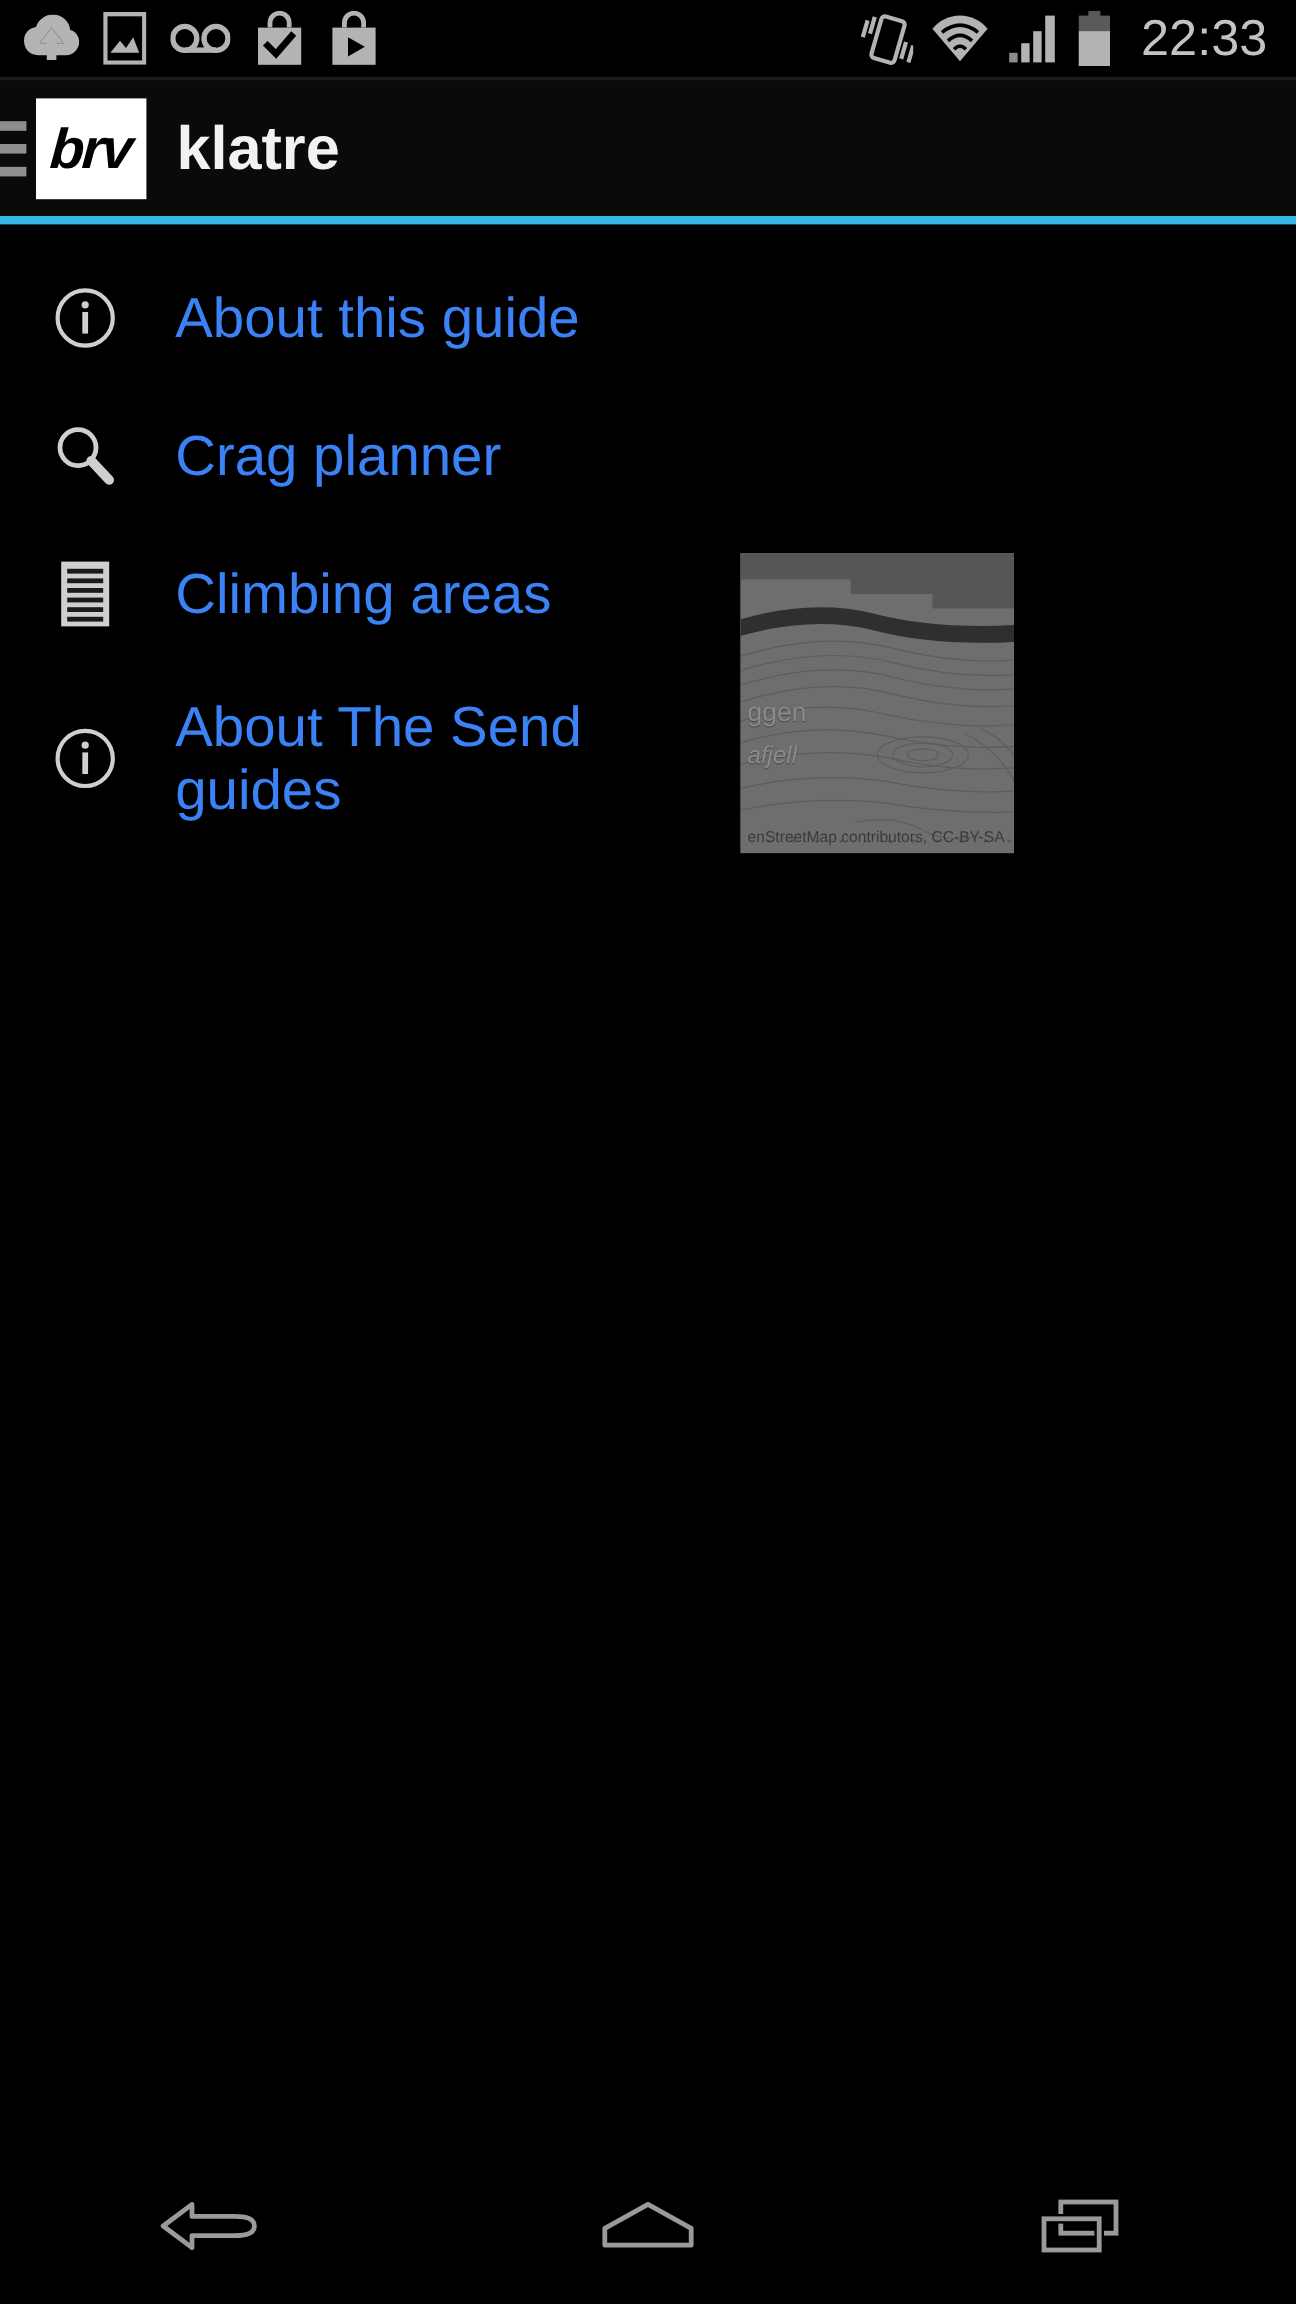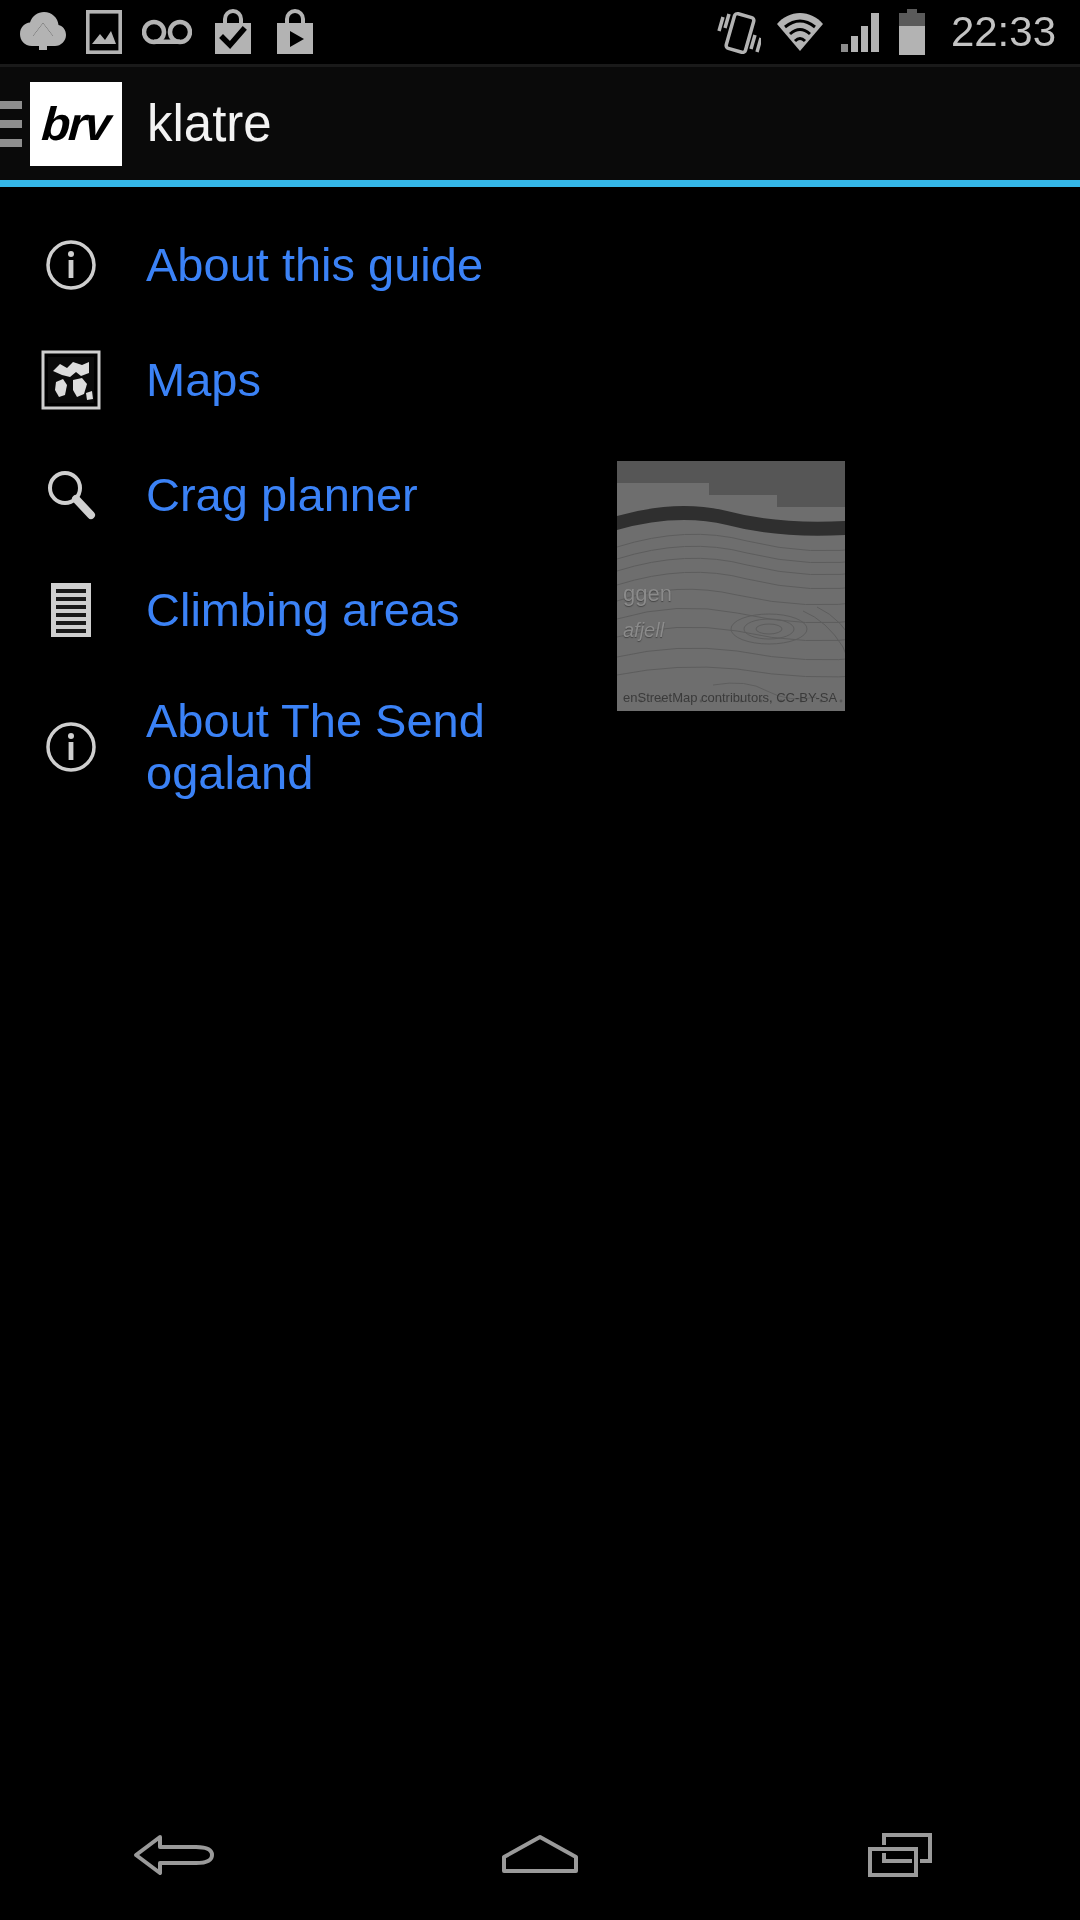--- a/index.html
+++ b/index.html
@@ -104,21 +104,21 @@
     font-style: italic;
     letter-spacing: -2px;
     font-family: "Liberation Sans", sans-serif;
     transform: skewX(-4deg);
     line-height: 1;
   }
   #app-title {
     color: #f2f2f2;
     font-size: 51px;
     margin-left: 25px;
-    font-weight: 400;
+    font-weight: 700;
     line-height: 1;
   }
   #accent-bar {
     position: absolute;
     top: 180px; left: 0;
     width: 1080px; height: 7px;
     background: #35b7e8;
     z-index: 31;
   }
 
@@ -338,33 +338,20 @@
       <span class="drawer-icon">
         <svg width="56" height="56" viewBox="0 0 56 56">
           <circle cx="28" cy="28" r="23" fill="none" stroke="#cfcfcf" stroke-width="3.5"></circle>
           <circle cx="28" cy="17" r="3" fill="#cfcfcf"></circle>
           <rect x="25.6" y="23" width="4.8" height="18" fill="#cfcfcf"></rect>
         </svg>
       </span>
       <span class="drawer-label">About this guide</span>
     </div>
 
-    <div class="drawer-item">
-      <span class="drawer-icon">
-        <svg width="62" height="62" viewBox="0 0 62 62">
-          <rect x="3" y="3" width="56" height="56" fill="none" stroke="#cfcfcf" stroke-width="3"></rect>
-          <rect x="8" y="8" width="46" height="46" fill="#0a0a0a"></rect>
-          <path d="M13 22 L20 15 L27 19 L33 13 L42 16 L49 13 L49 24 L41 27 L36 23 L30 28 L22 26 Z" fill="#dcdcdc"></path>
-          <path d="M16 33 L23 30 L27 36 L25 46 L19 48 L15 41 Z" fill="#dcdcdc"></path>
-          <path d="M33 31 L42 29 L47 35 L44 45 L37 48 L33 41 Z" fill="#dcdcdc"></path>
-          <path d="M46 44 L52 42 L53 50 L47 51 Z" fill="#dcdcdc"></path>
-        </svg>
-      </span>
-      <span class="drawer-label">Maps</span>
-    </div>
 
     <div class="drawer-item">
       <span class="drawer-icon">
         <svg width="60" height="60" viewBox="0 0 60 60">
           <circle cx="24" cy="23" r="15" fill="none" stroke="#cfcfcf" stroke-width="4"></circle>
           <path d="M35 34 L50 50" stroke="#cfcfcf" stroke-width="8" stroke-linecap="round"></path>
         </svg>
       </span>
       <span class="drawer-label">Crag planner</span>
     </div>
@@ -387,21 +374,21 @@
     </div>
 
     <div class="drawer-item" style="min-height:160px;">
       <span class="drawer-icon">
         <svg width="56" height="56" viewBox="0 0 56 56">
           <circle cx="28" cy="28" r="23" fill="none" stroke="#cfcfcf" stroke-width="3.5"></circle>
           <circle cx="28" cy="17" r="3" fill="#cfcfcf"></circle>
           <rect x="25.6" y="23" width="4.8" height="18" fill="#cfcfcf"></rect>
         </svg>
       </span>
-      <span class="drawer-label">About The Send ogaland</span>
+      <span class="drawer-label">About The Send guides</span>
     </div>
 
   </div>
 
   <div id="app-bar">
     <div id="hamburger-button">
       <span></span>
       <span></span>
       <span></span>
     </div>

